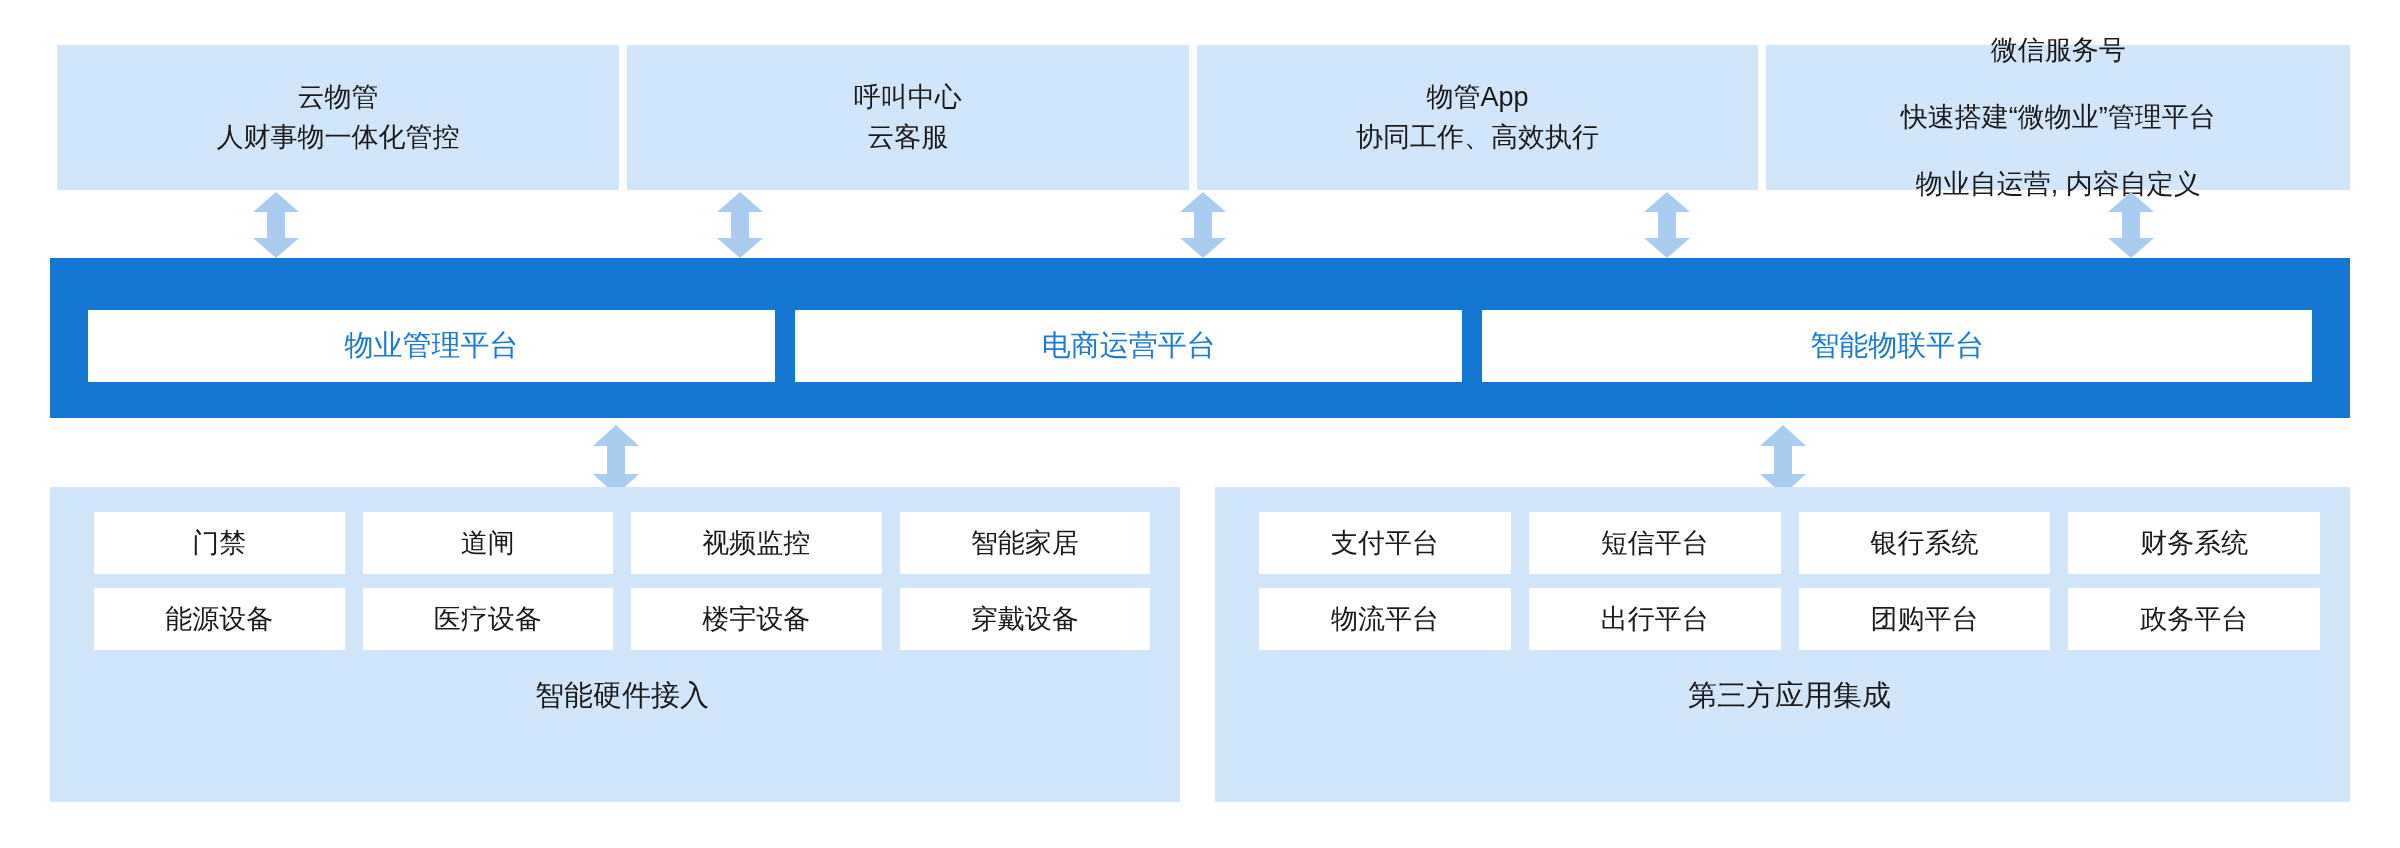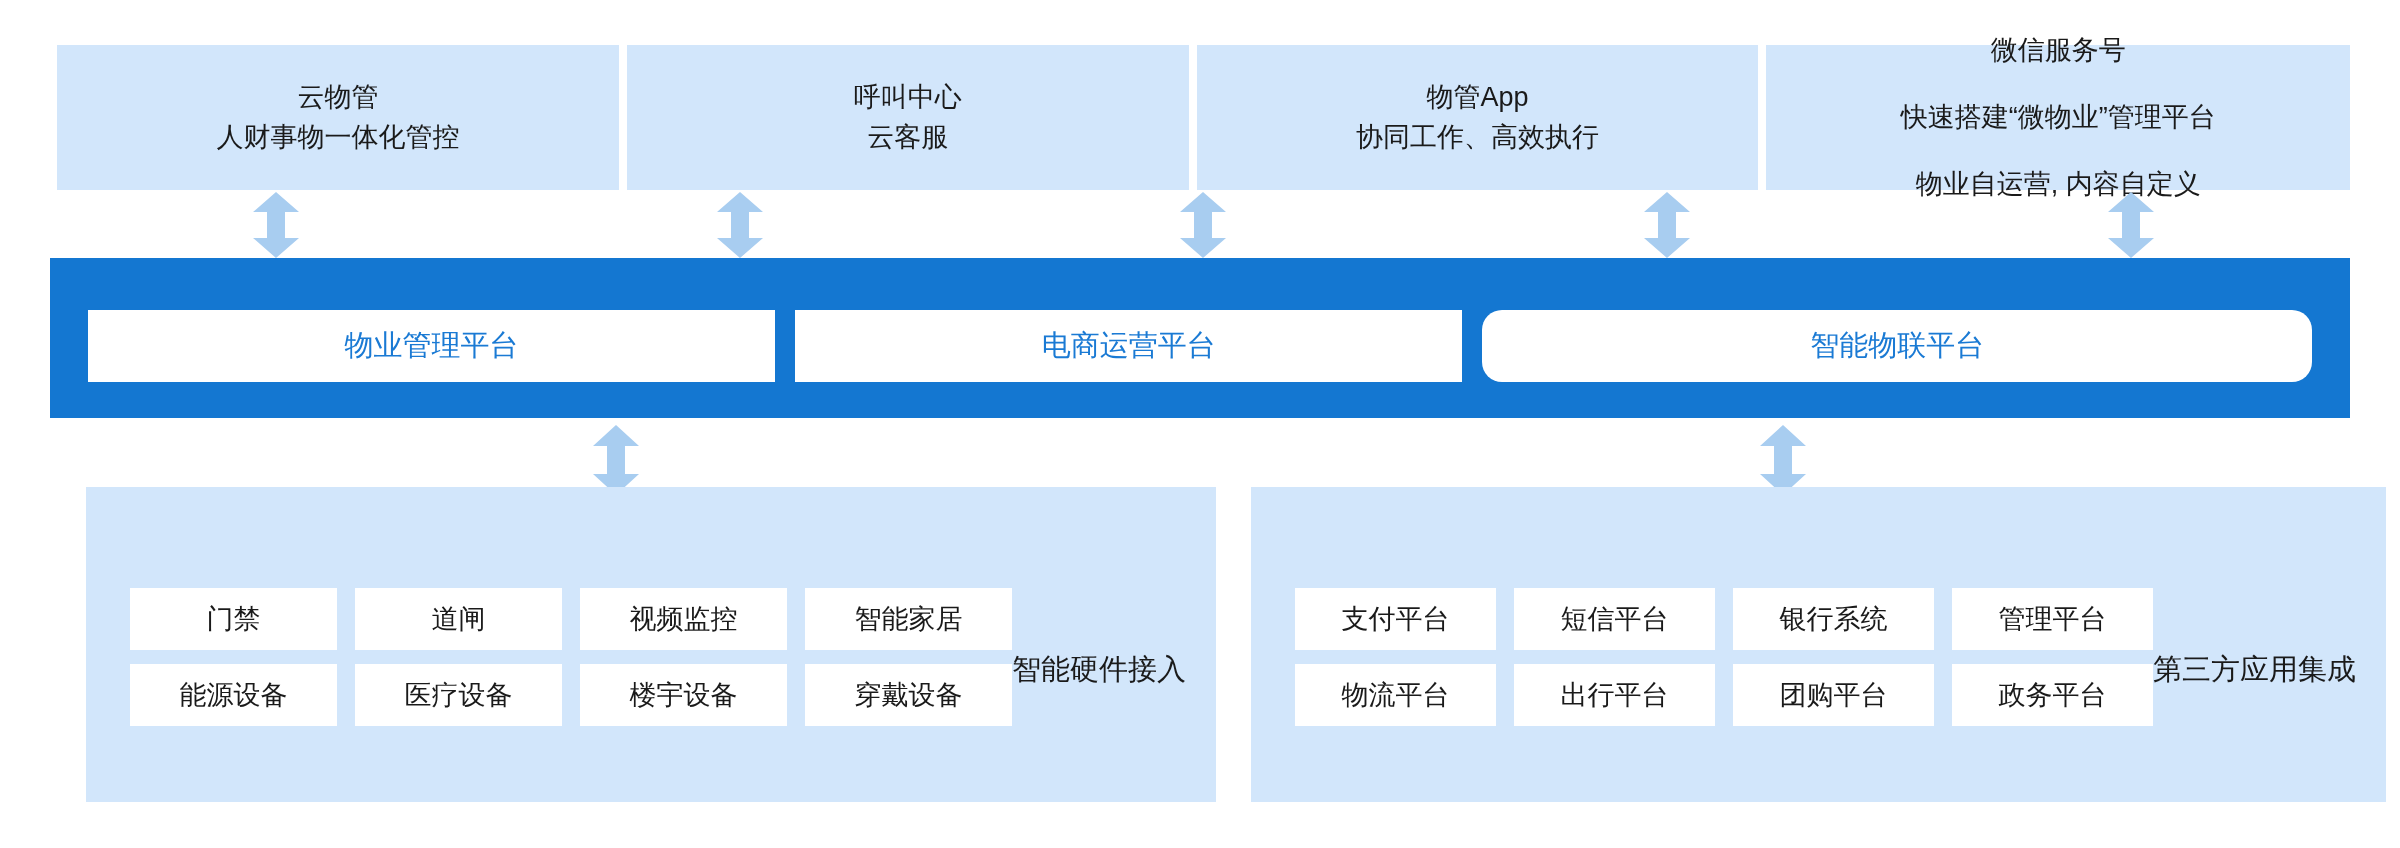--- a/index.html
+++ b/index.html
@@ -75,24 +75,23 @@
     margin-top: 15px;
   }
 
   
   .panel {
     position: absolute;
     top: 487px;
     height: 315px;
     background: #d2e6fb;
     display: flex;
-    flex-direction: row;
+    flex-direction: column;
     align-items: center;
     padding: 25px 30px 0 44px;
-    margin-left: 36px;
   }
   #panel-hardware { left: 50px; width: 1130px; }
   #panel-thirdparty { left: 1215px; width: 1135px; }
 
   .tile-grid {
     width: 100%;
     display: grid;
     grid-template-columns: repeat(4, 1fr);
     gap: 14px 18px;
   }
@@ -170,21 +169,21 @@
       </svg>
   </div>
 
   <div class="platform-band">
     <div class="platform-box" style="flex:1.06 1 0;">
       <span>物业管理平台</span>
     </div>
     <div class="platform-box" style="flex:1.03 1 0;">
       <span>电商运营平台</span>
     </div>
-    <div class="platform-box" style="flex:1.28 1 0;border-radius:20px;">
+    <div class="platform-box" style="flex:1.28 1 0;">
       <span>智能物联平台</span>
     </div>
   </div>
 
   <div class="arrow" style="left:593px;  top:425px; height:70px;">
     <svg viewBox="0 0 46 70" preserveAspectRatio="none">
         <polygon points="23,0 46,21 32,21 32,49 46,49 23,70 0,49 14,49 14,21 0,21" fill="#a8cdf0"></polygon>
       </svg>
   </div>
   <div class="arrow" style="left:1760px; top:425px; height:70px;">
@@ -205,21 +204,21 @@
       <div class="tile">穿戴设备</div>
     </div>
     <div class="panel-caption">智能硬件接入</div>
   </div>
 
   <div class="panel" id="panel-thirdparty">
     <div class="tile-grid">
       <div class="tile">支付平台</div>
       <div class="tile">短信平台</div>
       <div class="tile">银行系统</div>
-      <div class="tile">管理平台</div>
+      <div class="tile">财务系统</div>
       <div class="tile">物流平台</div>
       <div class="tile">出行平台</div>
       <div class="tile">团购平台</div>
       <div class="tile">政务平台</div>
     </div>
     <div class="panel-caption">第三方应用集成</div>
   </div>
 
 </div>
 

